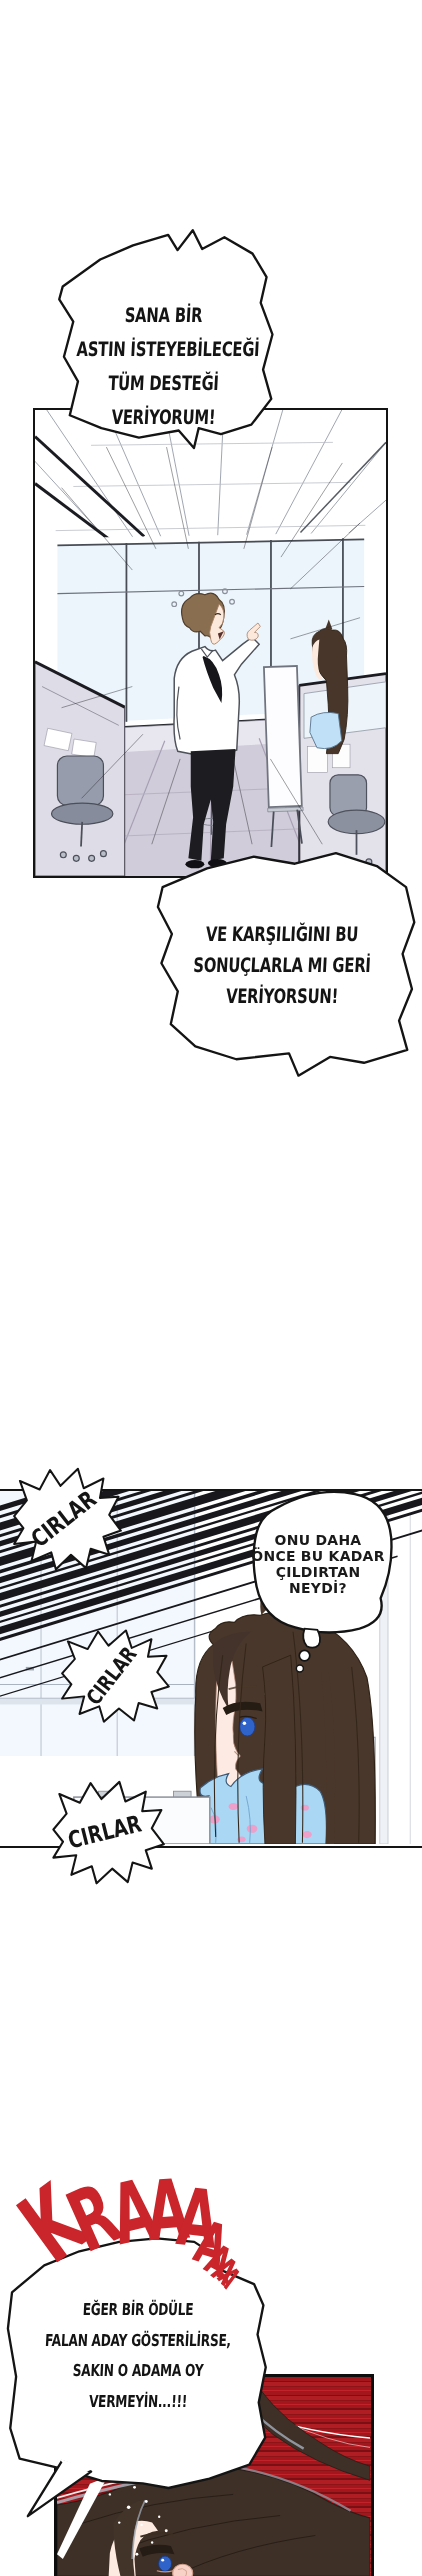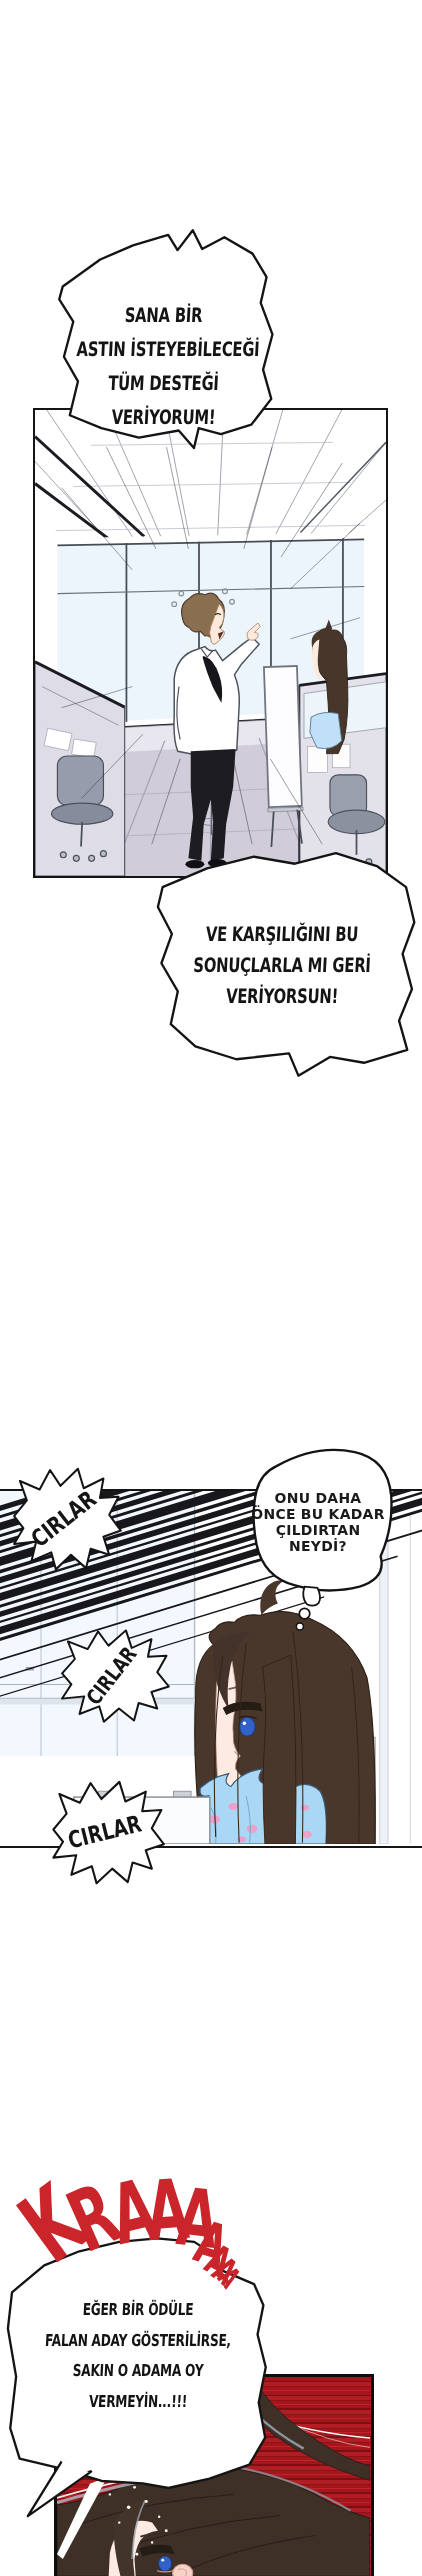--- a/index.html
+++ b/index.html
@@ -353,21 +353,21 @@
     <svg width="282" height="240" viewBox="0 0 480 410">
       <path d="M36,72 L112,40 L192,20 L262,32 L332,14 L402,36 L452,72 L466,132 L446,186 L462,246 L440,300 L454,350 L380,372 L322,362 L268,394 L252,356 L162,366 L92,344 L50,306 L62,250 L34,202 L52,152 L28,106 Z" fill="#ffffff" stroke="#141414" stroke-width="4" stroke-linejoin="round"></path>
     </svg>
     <div class="shout b2-text">
       <span class="ln">VE KARŞILIĞINI BU</span>
       <span class="ln">SONUÇLARLA MI GERİ</span>
       <span class="ln">VERİYORSUN!</span>
     </div>
   </div>
 
-  <div class="abs" style="left:239px;top:1438px;width:158px;height:199px;">
+  <div class="abs" style="left:239px;top:1480px;width:158px;height:199px;">
     <svg width="158" height="199" viewBox="0 0 270 340">
       <path d="M64,48 Q132,10 198,24 Q254,36 260,98 Q264,152 242,202 Q252,240 206,254 Q150,268 96,252 Q42,238 30,182 Q20,130 30,90 Q38,60 64,48 Z" fill="#ffffff" stroke="#141414" stroke-width="4"></path>
       <path d="M112,254 Q106,272 116,284 Q128,290 136,282 Q142,272 134,256 Z" fill="#ffffff" stroke="#141414" stroke-width="3"></path>
       <circle cx="112" cy="300" r="9" fill="#ffffff" stroke="#141414" stroke-width="3"></circle>
       <circle cx="104" cy="322" r="6" fill="#ffffff" stroke="#141414" stroke-width="2.5"></circle>
     </svg>
     <div class="shout thought-text">
       <span class="ln">ONU DAHA</span>
       <span class="ln">ÖNCE BU KADAR</span>
       <span class="ln">ÇILDIRTAN</span>

